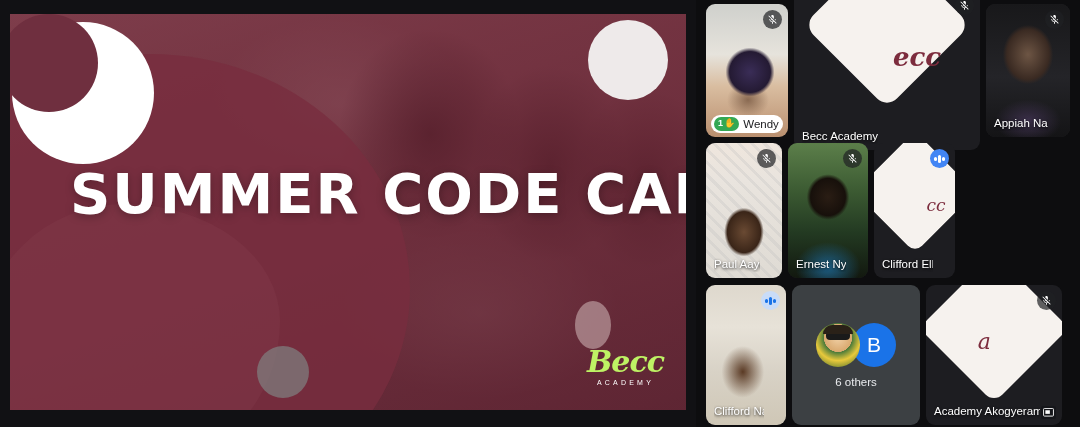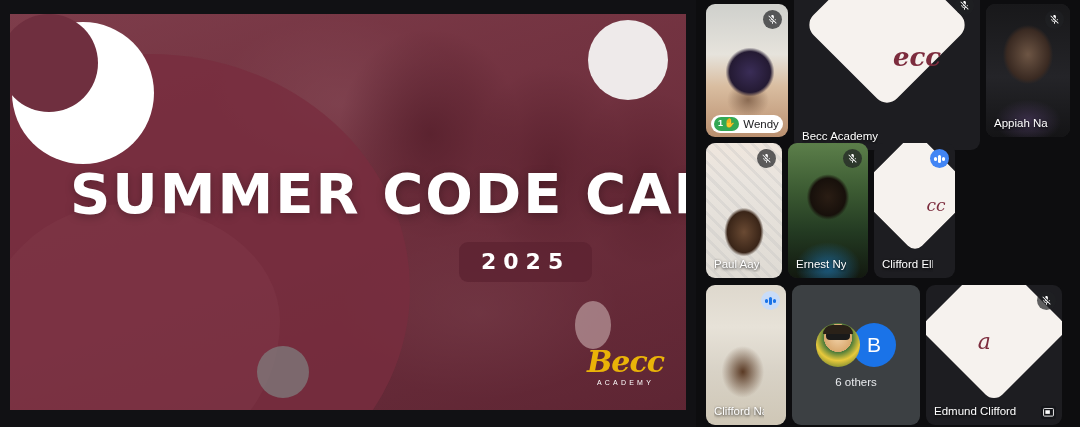--- a/index.html
+++ b/index.html
@@ -78,21 +78,21 @@
   }
   .year-badge {
     position:absolute; left:449px; top:228px;
     padding:7px 22px 8px; border-radius:9px;
     background:rgba(92,34,48,.74);
     color:#ffffff; font-size:22px; font-weight:700; letter-spacing:7px;
     font-family:"DejaVu Sans", sans-serif;
   }
   .becc-logo { position:absolute; right:22px; bottom:24px; text-align:center; }
   .becc-logo .mark {
-    color:#eab308; font-size:30px; line-height:1;
+    color:#bef264; font-size:30px; line-height:1;
     font-family:"DejaVu Serif", serif; font-style:italic; font-weight:700;
     letter-spacing:-1px;
   }
   .becc-logo .sub {
     color:#fff; font-size:7px; letter-spacing:3.2px; margin-top:2px;
     font-family:"Liberation Sans", sans-serif;
   }
 
   
   .strip { position:absolute; left:696px; top:0; width:384px; height:427px; background:#0d0d0f; }
@@ -268,21 +268,20 @@
       <div class="ring-white">
         <div class="ring-white-inner"></div>
       </div>
 
       <div class="circle-white-tr"></div>
       <div class="circle-grey-1"></div>
       <div class="circle-grey-2"></div>
 
       <div class="slide-title">SUMMER CODE CAMP</div>
 
-      <div class="year-badge">2025</div>
 
       <div class="becc-logo">
         <div class="mark">Becc</div>
         <div class="sub">ACADEMY</div>
       </div>
     </div>
   </div>
 
   <div class="strip">
     <div class="row row-1">
@@ -378,21 +377,21 @@
         </div>
         <div class="tile" style="width: 136px; height: 140px; margin-left: 6px; align-self: center;">
           <div class="tile-bg bg-edmund"></div>
           <div class="mic-mute">
             <svg width="11" height="11" viewBox="0 0 24 24" fill="#ffffff">
               <path d="M19 11h-1.7c0 .74-.16 1.43-.43 2.05l1.23 1.23c.56-.98.9-2.09.9-3.28z"></path>
               <path d="M14.98 11.17c0-.06.02-.11.02-.17V5c0-1.66-1.34-3-3-3-1.54 0-2.79 1.16-2.96 2.65l5.94 6.52z"></path>
               <path d="M4.27 3L3 4.27l6.01 6.01V11c0 1.66 1.33 3 2.99 3 .22 0 .44-.03.65-.08l1.66 1.66c-.71.33-1.5.52-2.31.52-2.76 0-5.3-2.1-5.3-5.1H5c0 3.41 2.72 6.23 6 6.72V21h2v-3.28c.91-.13 1.77-.45 2.54-.9L19.73 21 21 19.73 4.27 3z"></path>
             </svg>
           </div>
-          <div class="name">Edmund Clifford</div>
+          <div class="name">Academy Akogyeram</div>
           <div class="corner-icon">
             <svg width="11" height="9" viewBox="0 0 24 20" fill="#ffffff">
               <rect x="1" y="1" width="22" height="17" rx="2" fill="none" stroke="#ffffff" stroke-width="2"></rect>
               <rect x="5" y="5" width="10" height="8" fill="#ffffff"></rect>
             </svg>
           </div>
         </div>
       </div>
   </div>
 

